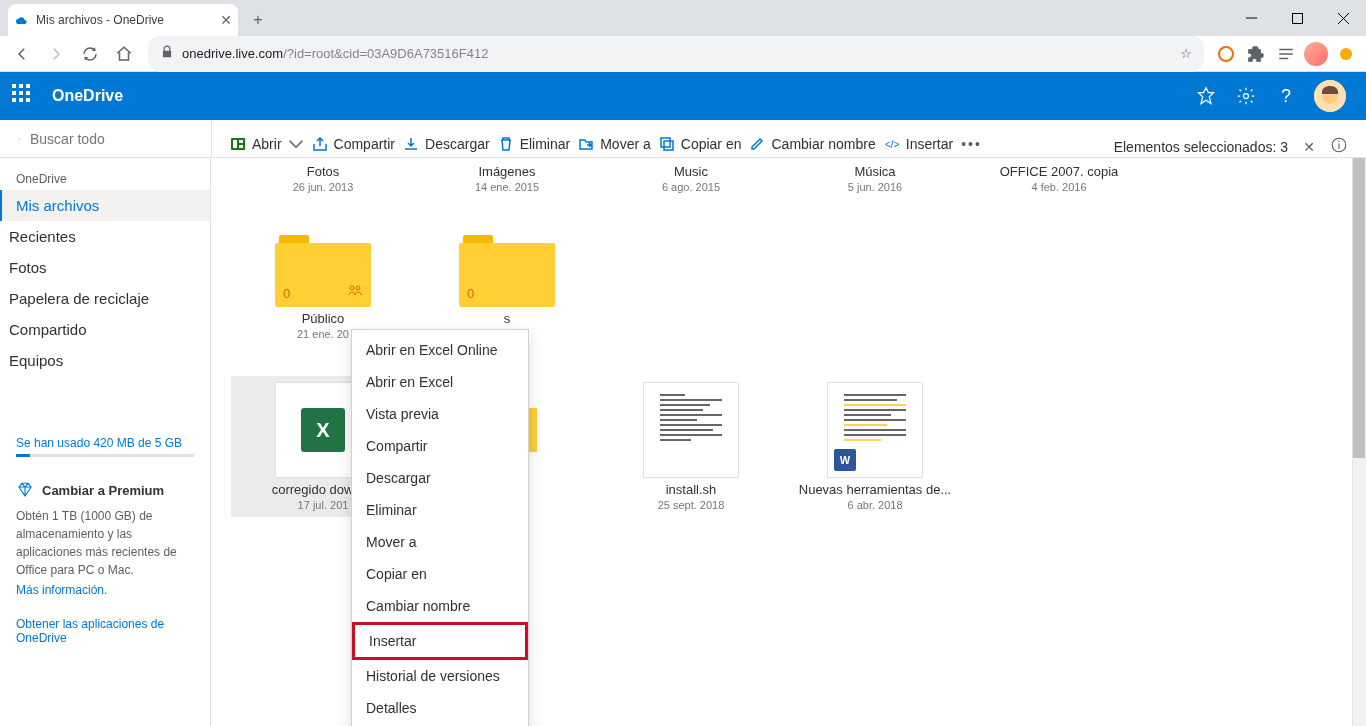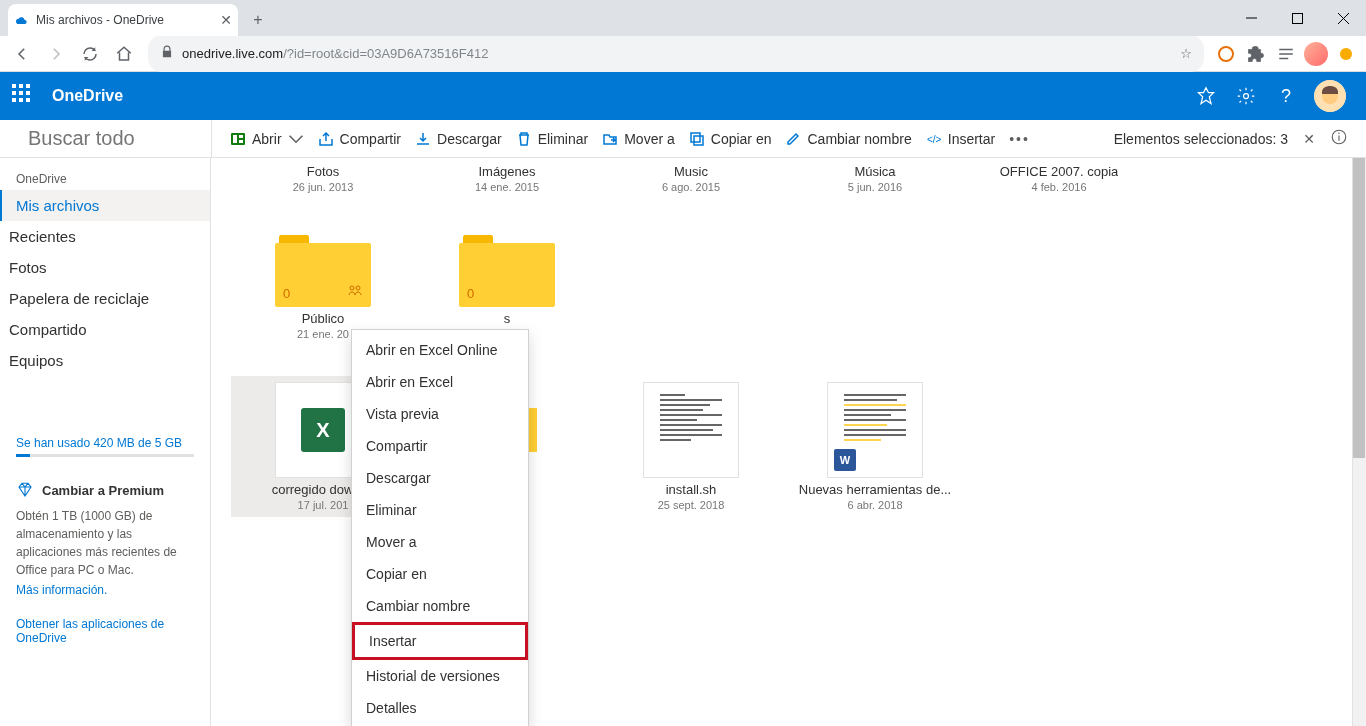--- a/index.html
+++ b/index.html
@@ -22,22 +22,22 @@
 .avatar { width:24px;height:24px; border-radius:50%; background:linear-gradient(135deg,#ffb199,#ff6b6b); }
 .o365-header { height:48px; background:#0078d4; display:flex; align-items:center; color:#fff; padding:0 12px; }
 .waffle { width:24px; height:24px; display:grid; grid-template-columns:repeat(3,4px); grid-template-rows:repeat(3,4px); gap:3px; cursor:pointer; }
 .waffle span { background:#fff; }
 .o365-title { margin-left:16px; font-size:16px; font-weight:600; }
 .o365-spacer { flex:1; }
 .o365-icon { width:40px;height:48px; display:flex; align-items:center; justify-content:center; cursor:pointer; font-size:18px; color:#fff; }
 .o365-avatar { width:32px;height:32px; border-radius:50%; background:#ffe0b2; display:flex; align-items:center;justify-content:center; margin:0 8px; cursor:pointer; overflow:hidden; }
 .toolbar-row { height:38px; border-bottom:1px solid #e1e1e1; display:flex; align-items:center; }
 .search-area { width:211px; padding-left:18px; display:flex; align-items:center; gap:10px; color:#605e5c; }
-.search-input { border:none; outline:none; font-size:20px; color:#be185d; background:transparent; }
-.cmd-bar { flex:1; display:flex; align-items:center; padding:16px 18px; gap:14px; border-left:1px solid #e1e1e1; height:100%; color:#323130; position:relative; }
+.search-input { border:none; outline:none; font-size:14px; color:#be185d; background:transparent; }
+.cmd-bar { flex:1; display:flex; align-items:flex-start; padding:16px 18px; gap:8px; border-left:1px solid #e1e1e1; height:100%; color:#323130; position:relative; }
 .cmd { display:flex; align-items:center; gap:6px; cursor:pointer; font-size:14px; }
 .cmd svg, .cmd .ic { width:16px;height:16px; }
 .cmd .green { color:#107c10; }
 .cmd .blue { color:#0078d4; }
 .cmd-more { color:#605e5c; letter-spacing:2px; }
 .status-right { display:flex; align-items:center; gap:12px; margin-left:auto; }
 .status-close { width:18px;height:18px; display:flex;align-items:center;justify-content:center; cursor:pointer; color:#605e5c; }
 .info-ic { color:#605e5c; }
 .main { display:flex; height:calc(726px - 36px - 36px - 48px - 38px); position:relative; }
 .sidebar { width:211px; border-right:1px solid #e1e1e1; display:flex; flex-direction:column; padding-top:8px; }

